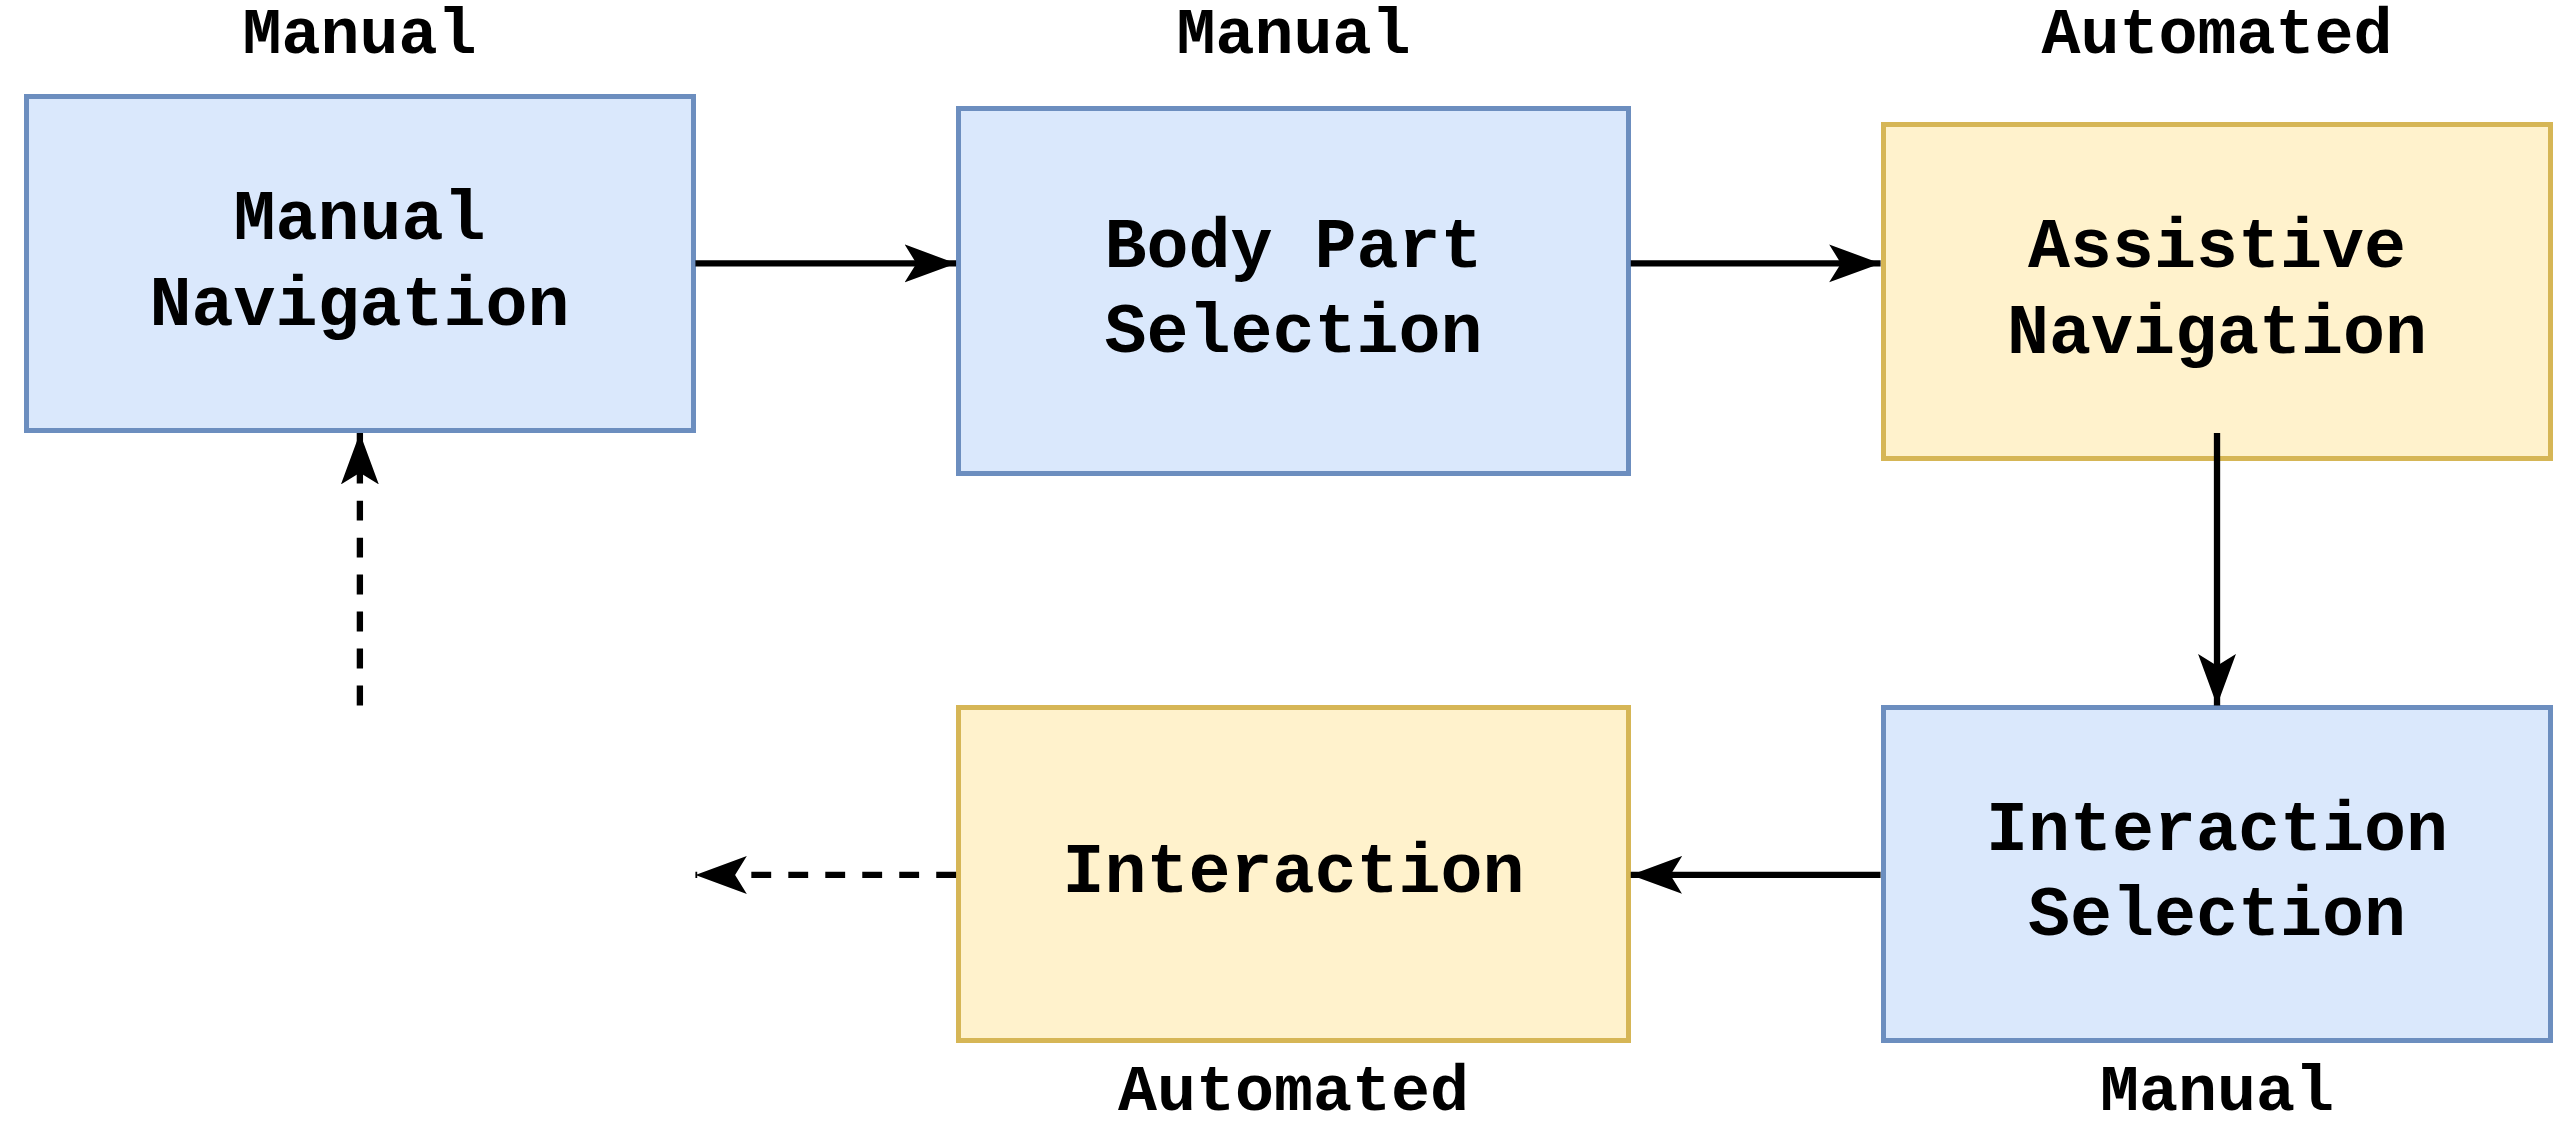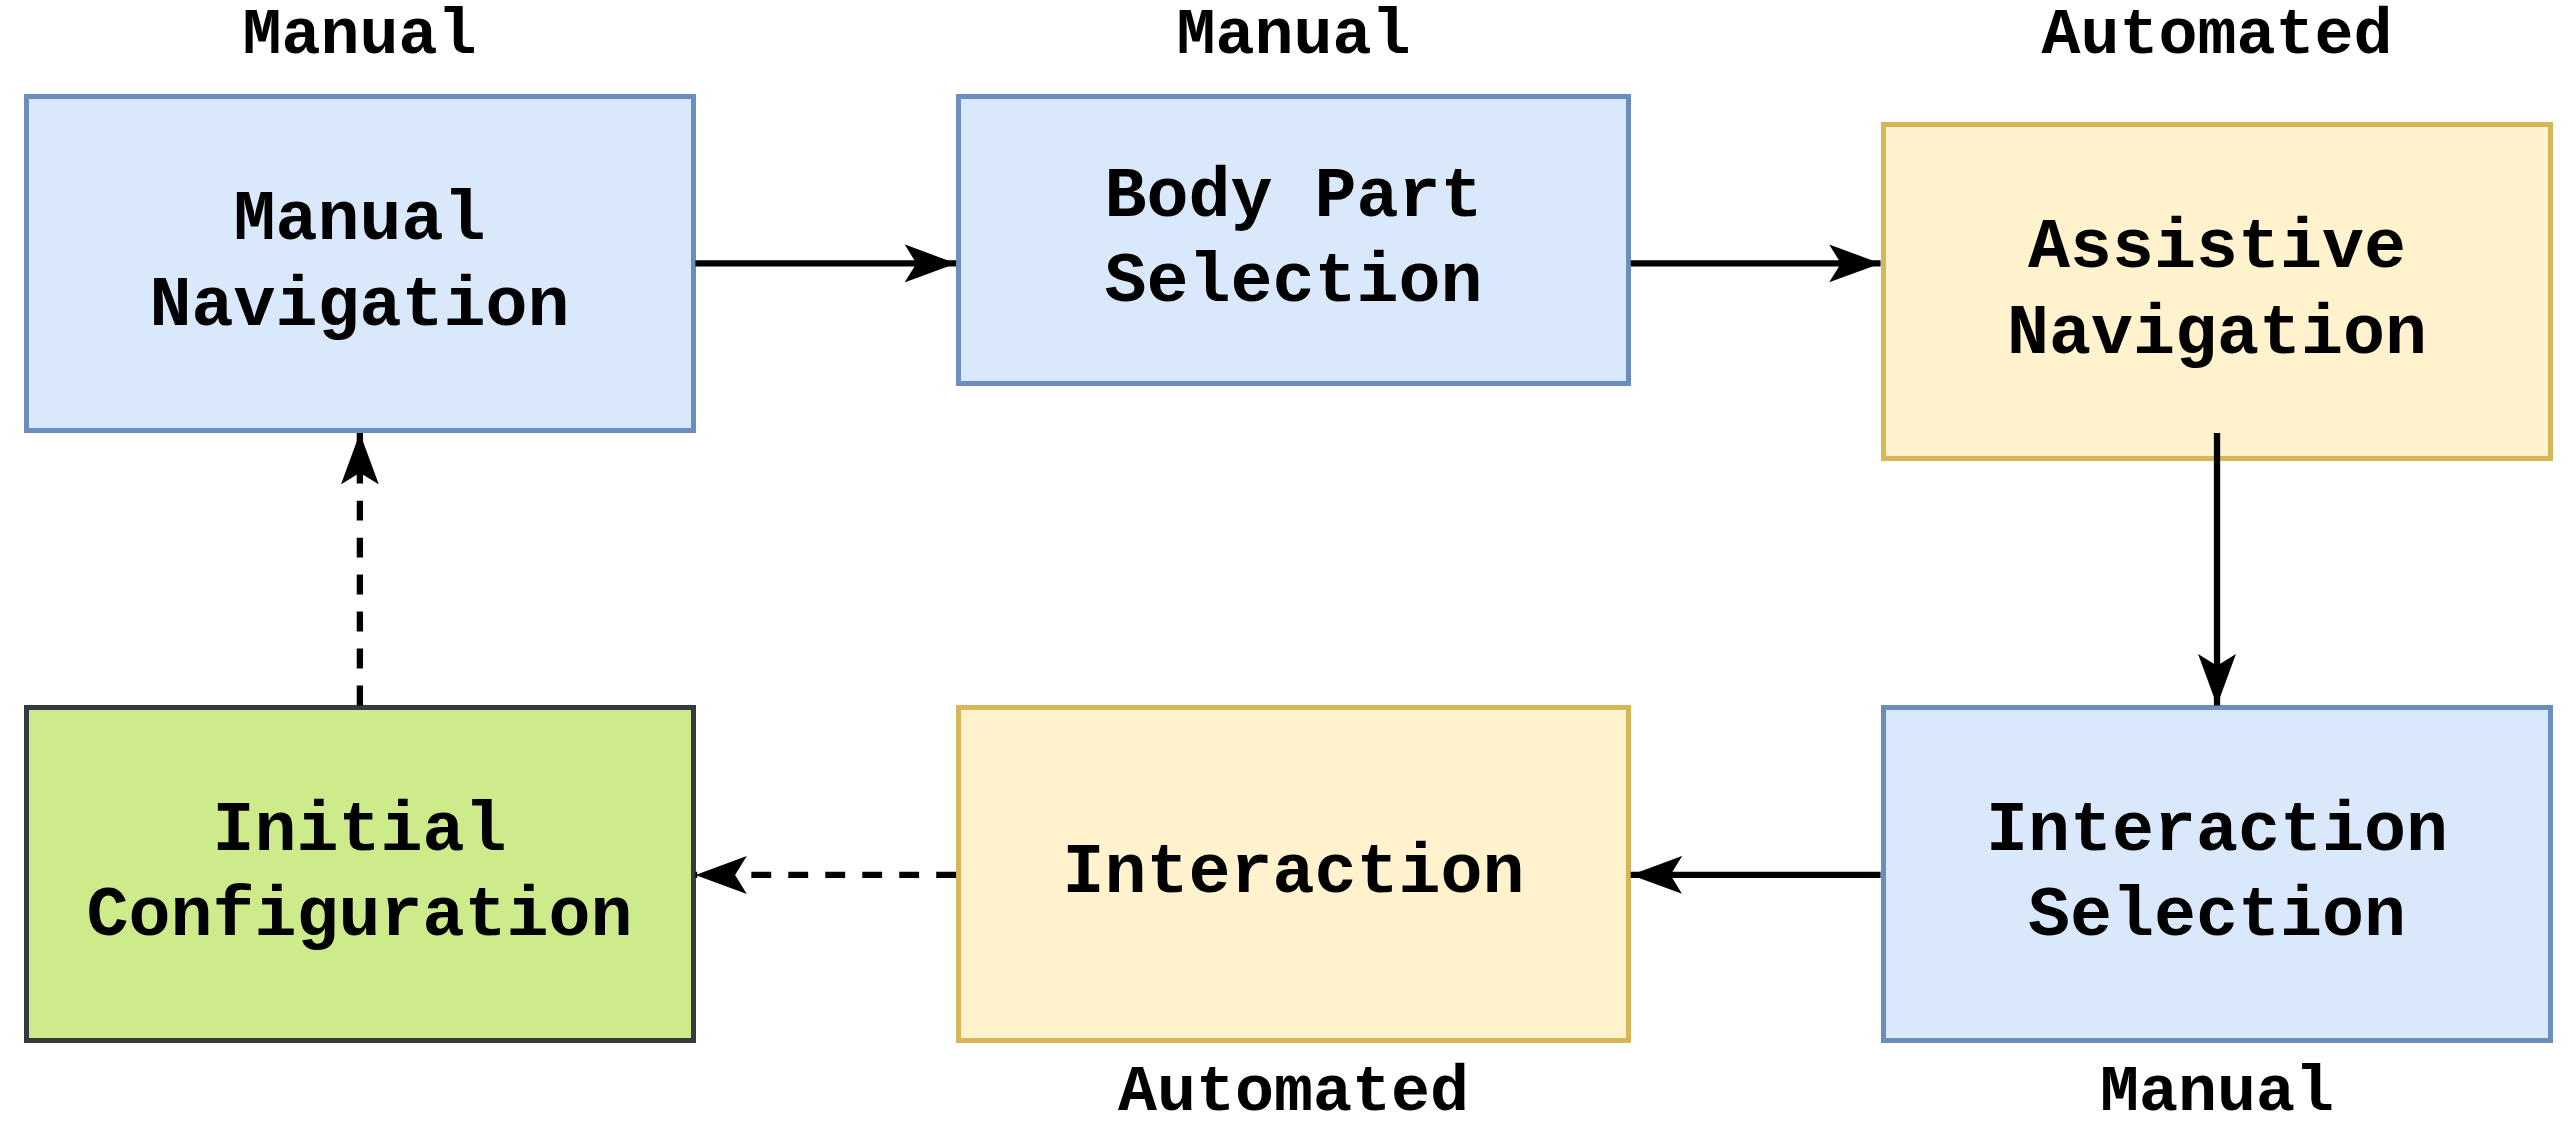--- a/index.html
+++ b/index.html
@@ -65,34 +65,30 @@
   <div class="annotation" style="left:956px; top:3.6px; width:675px;">Manual</div>
   <div class="annotation" style="left:1881px; top:3.6px; width:672px;">Automated</div>
   <div class="annotation" style="left:956px; top:1061px; width:675px;">Automated</div>
   <div class="annotation" style="left:1881px; top:1061px; width:672px;">Manual</div>
 
   <div class="node" style="left: 23.5px; top: 94px; width: 672px; height: 339px; background-color: rgb(218, 232, 252); border-color: rgb(108, 142, 191);">
     <span class="node-label">Manual
 Navigation</span>
   </div>
 
-  <div class="node" style="left: 956px; top: 94px; width: 675px; height: 292px; background-color: rgb(218, 232, 252); border-color: rgb(108, 142, 191);">
+  <div class="node" style="left: 956px; top: 106px; width: 675px; height: 370px; background-color: rgb(218, 232, 252); border-color: rgb(108, 142, 191);">
     <span class="node-label">Body Part
 Selection</span>
   </div>
 
   <div class="node" style="left: 1881px; top: 94px; width: 672px; height: 339px; background-color: rgb(255, 242, 204); border-color: rgb(214, 182, 86); margin-top: 28px;">
     <span class="node-label">Assistive
 Navigation</span>
   </div>
 
-  <div class="node" style="left: 23.5px; top: 705px; width: 672px; height: 338px; background-color: rgb(205, 235, 139); border-color: rgb(54, 57, 61);">
-    <span class="node-label">Initial
-Configuration</span>
-  </div>
 
   <div class="node" style="left: 956px; top: 705px; width: 675px; height: 338px; background-color: rgb(255, 242, 204); border-color: rgb(214, 182, 86);">
     <span class="node-label">Interaction</span>
   </div>
 
   <div class="node" style="left: 1881px; top: 705px; width: 672px; height: 338px; background-color: rgb(218, 232, 252); border-color: rgb(108, 142, 191);">
     <span class="node-label">Interaction
 Selection</span>
   </div>
 

